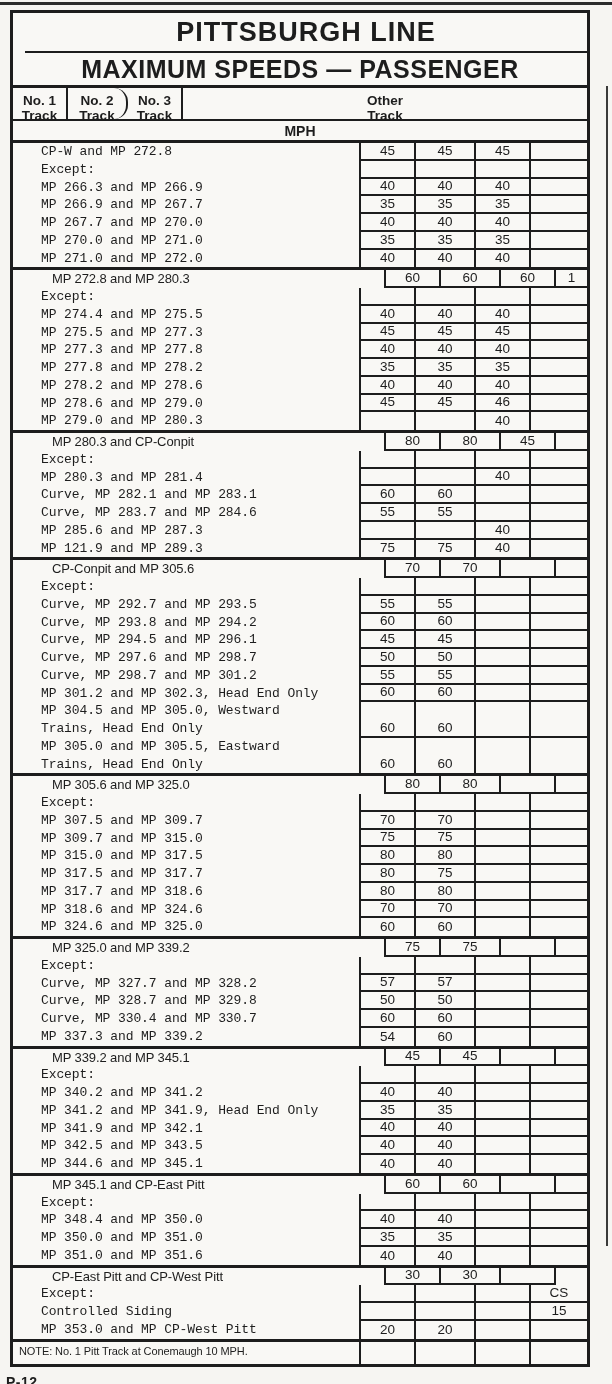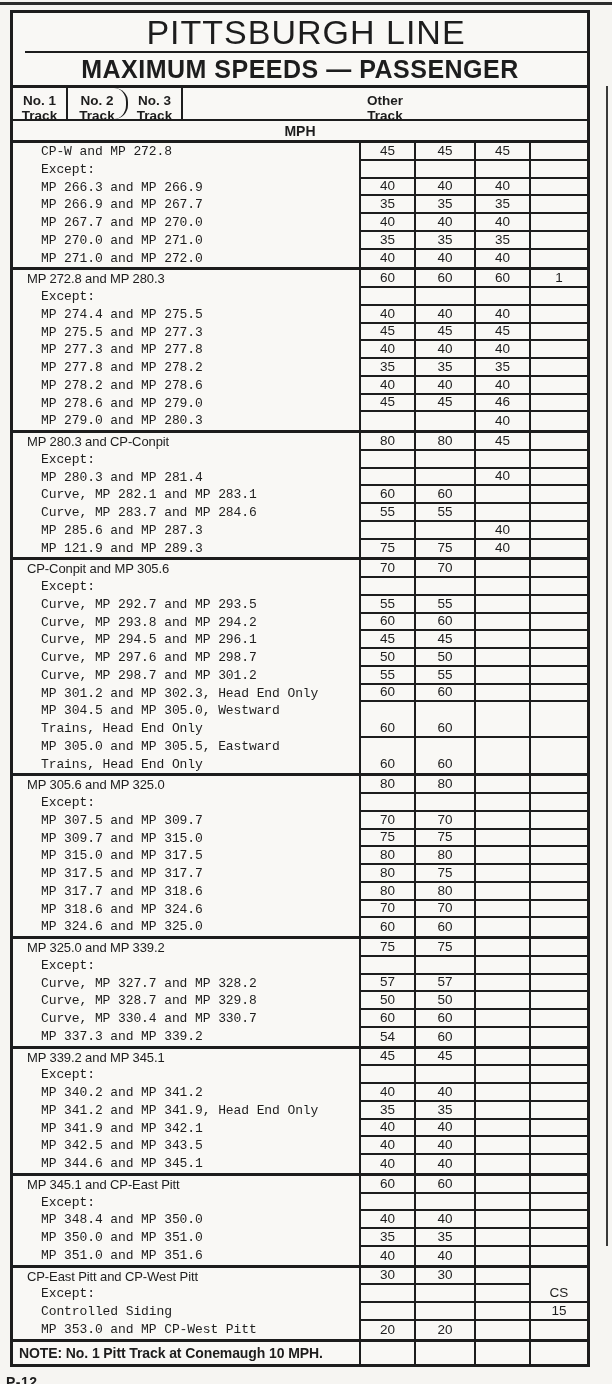--- a/index.html
+++ b/index.html
@@ -18,21 +18,21 @@
   .scan-top{position:absolute;left:0;top:2px;width:612px;height:3px;background:#2c2c2c;}
   .scan-right{position:absolute;left:606px;top:86px;width:2px;height:1160px;background:#3a3a3a;}
   .frame{
     position:absolute;left:10px;top:10px;width:580px;height:1357px;
     border:3px solid var(--ink);background:#f9f8f5;
     display:flex;flex-direction:column;
   }
   .title1{
     height:40px;border-bottom:2px solid var(--ink);
     display:flex;align-items:center;justify-content:center;
-    font-size:34px;font-weight:normal;letter-spacing:1px;margin-left:12px;
+    font-size:27px;font-weight:bold;letter-spacing:1px;margin-left:12px;
   }
   .title2{
     height:35px;border-bottom:3px solid var(--ink);
     display:flex;align-items:center;justify-content:center;
     font-size:25px;font-weight:bold;letter-spacing:.5px;
   }
   .colhead{height:55px;border-bottom:3px solid var(--ink);display:flex;}
   .between-head{
     width:var(--w-lab);border-right:2px solid var(--ink);
     position:relative;
@@ -55,36 +55,36 @@
     flex:1;display:flex;align-items:center;justify-content:center;
     font-weight:bold;font-size:14px;
   }
   .section{border-bottom:3px solid var(--ink);}
   .row{display:flex;height:var(--cell-h);}
   .lab{
     width:var(--w-lab);border-right:2px solid var(--ink);
     font-size:13px;line-height:var(--cell-h);letter-spacing:-.1px;
     white-space:nowrap;overflow:hidden;
   }
-  .lab.head{padding-left:14px;}
+  .lab.head{padding-left:14px;margin-left:25px;}
   .lab.ind{padding-left:28px;font-family:Liberation Mono, monospace;}
   .sp{
     width:var(--w-c1);border-right:2px solid var(--ink);border-bottom:2px solid var(--ink);
     text-align:center;font-size:13.5px;line-height:16px;
     display:flex;align-items:center;justify-content:center;
   }
   .sp.i1{width:var(--w-c2);}
   .sp.i2{width:var(--w-c3);}
   .sp.i3{flex:1;border-right:none;}
   .sp.nb{border-bottom:none;}
   .row:last-child .sp{border-bottom:none;}
   .note-row{flex:1;display:flex;}
   .note-lab{
     width:var(--w-lab);border-right:2px solid var(--ink);
-    font-weight:bold;font-size:14px;letter-spacing:-.1px;
+    font-weight:normal;font-size:11px;letter-spacing:-.1px;
     padding:3px 4px 0 6px;white-space:nowrap;
   }
   .note-sp{width:var(--w-c1);border-right:2px solid var(--ink);}
   .note-sp.i1{width:var(--w-c2);}
   .note-sp.i2{width:var(--w-c3);}
   .note-sp.i3{flex:1;border-right:none;}
   .footer{
     position:absolute;left:6px;top:1374px;
     font-size:14px;font-weight:600;letter-spacing:.5px;
   }

